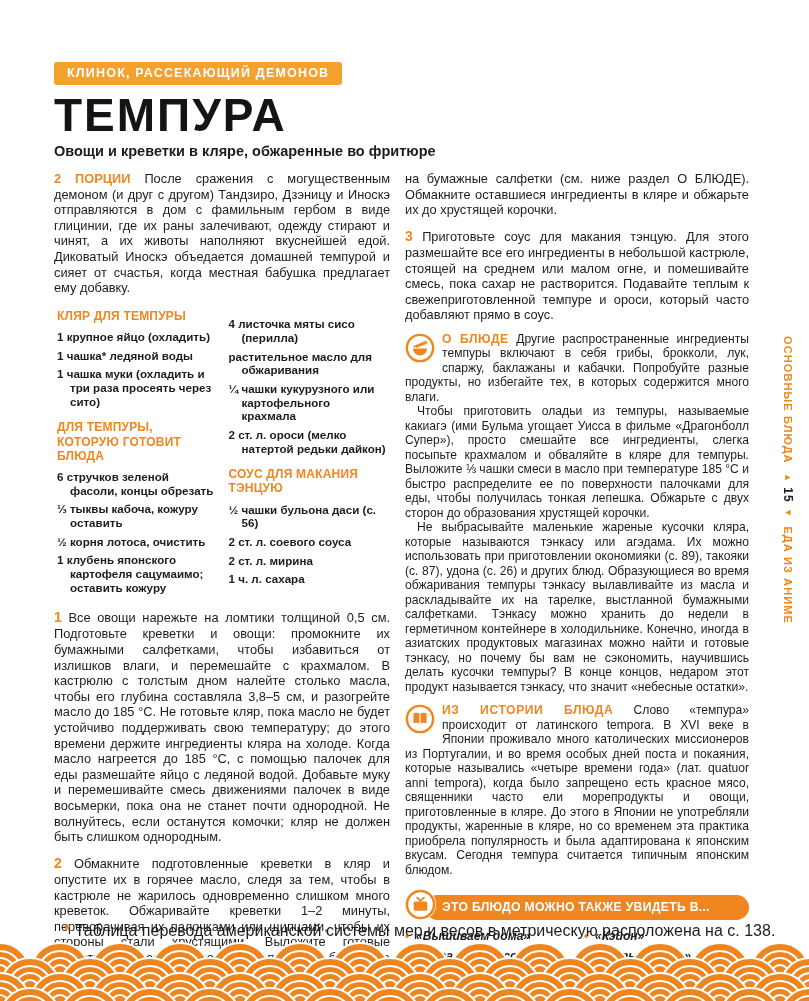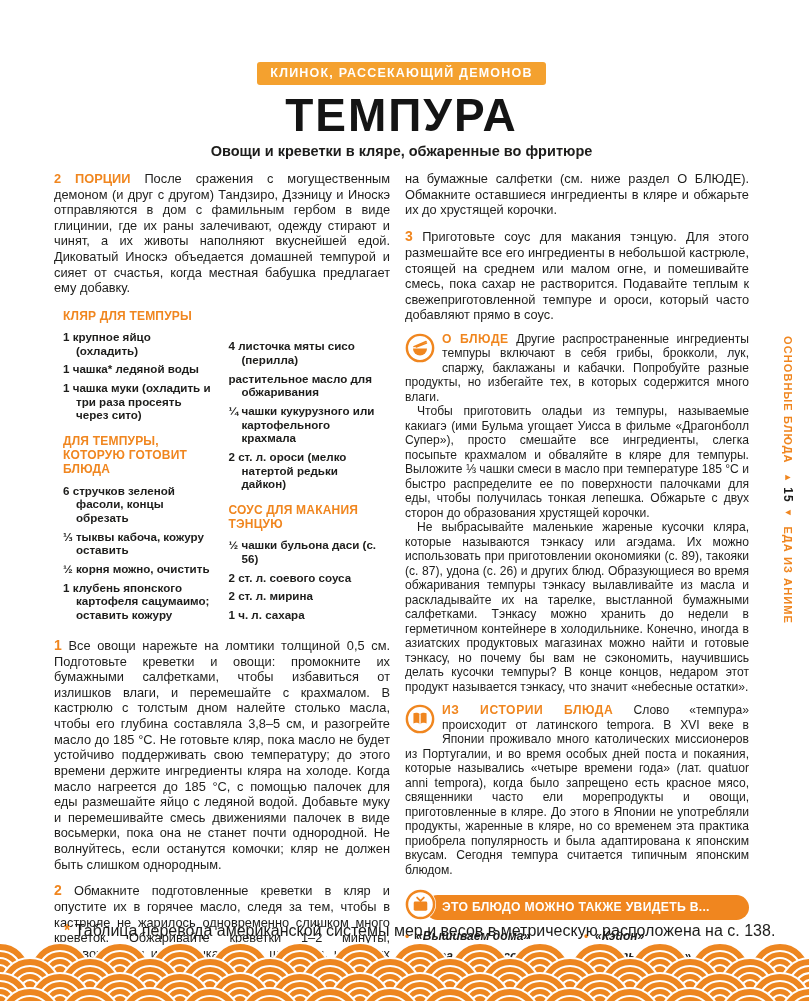--- a/index.html
+++ b/index.html
@@ -7,41 +7,41 @@
   body {
     background: #fff;
     font-family: "Liberation Sans", sans-serif;
     color: #1d1d1b;
     position: relative;
     overflow: hidden;
   }
   .content { padding: 62px 60px 0 54px; position: relative; }
 
   
-  .header { text-align: center; margin-bottom: 12px; }
+  .header { margin-bottom: 12px; }
   .badge {
     display: inline-block; background: var(--badge, #f4a12f); color: #fff;
     font-weight: bold; font-size: 12.5px; letter-spacing: 1.2px;
     padding: 4px 13px 5px; border-radius: 3px;
   }
   .title { font-size: 46px; font-weight: bold; letter-spacing: 2px; color: #141414; margin: 3px 0 1px; }
   .subtitle { font-size: 14.5px; font-weight: bold; }
 
   
   .columns { display: flex; gap: 15px; align-items: flex-start; }
   .col-left { width: 336px; flex: none; }
   .col-right { flex: 1; min-width: 0; }
 
   p.body { font-size: 12.8px; line-height: 1.22; text-align: justify; hyphens: auto; }
   .servings { color: var(--accent, #f0861f); font-weight: bold; }
   .step { margin-top: 10px; }
   .step-num { color: var(--accent, #f0861f); font-size: 14px; font-weight: bold; }
 
   
-  .ingredients { display: flex; gap: 13px; margin: 13px 9px 4px; align-items: flex-end; }
+  .ingredients { display: flex; gap: 13px; margin: 13px 3px 4px; align-items: center; }
   .ing-col { width: 50%; }
   .ing-head {
     color: var(--accent, #f0861f); font-size: 12px; font-weight: bold;
     line-height: 1.18; margin: 12px 0 7px; letter-spacing: 0.2px;
   }
   .ing-col .ing-head:first-child { margin-top: 0; }
   p.ing {
     font-size: 11.6px; font-weight: bold; line-height: 1.18;
     margin: 0 0 5px; padding-left: 13px; text-indent: -13px;
   }
@@ -106,21 +106,21 @@
       <div class="ingredients">
         <div class="ing-col">
           <h3 class="ing-head">КЛЯР ДЛЯ ТЕМПУРЫ</h3>
           <p class="ing"><b>1</b> <span>крупное яйцо (охладить)</span></p>
           <p class="ing"><b>1</b> <span>чашка* ледяной воды</span></p>
           <p class="ing"><b>1</b> <span>чашка муки (охладить и три раза просеять через сито)</span></p>
 
           <h3 class="ing-head">ДЛЯ ТЕМПУРЫ, КОТОРУЮ ГОТОВИТ БЛЮДА</h3>
           <p class="ing"><b>6</b> <span>стручков зеленой фасоли, концы обрезать</span></p>
           <p class="ing"><b>⅓</b> <span>тыквы кабоча, кожуру оставить</span></p>
-          <p class="ing"><b>½</b> <span>корня можно, очистить</span></p>
+          <p class="ing"><b>½</b> <span>корня лотоса, очистить</span></p>
           <p class="ing"><b>1</b> <span>клубень японского картофеля сацумаимо; оставить кожуру</span></p>
         </div>
 
         <div class="ing-col">
           <p class="ing"><b>4</b> <span>листочка мяты сисо (перилла)</span></p>
           <p class="ing"><span>растительное масло для обжаривания</span></p>
           <p class="ing"><b>¼</b> <span>чашки кукурузного или картофельного крахмала</span></p>
           <p class="ing"><b>2 ст. л.</b> <span>ороси (мелко натертой редьки дайкон)</span></p>
 
           <h3 class="ing-head">СОУС ДЛЯ МАКАНИЯ ТЭНЦУЮ</h3>

